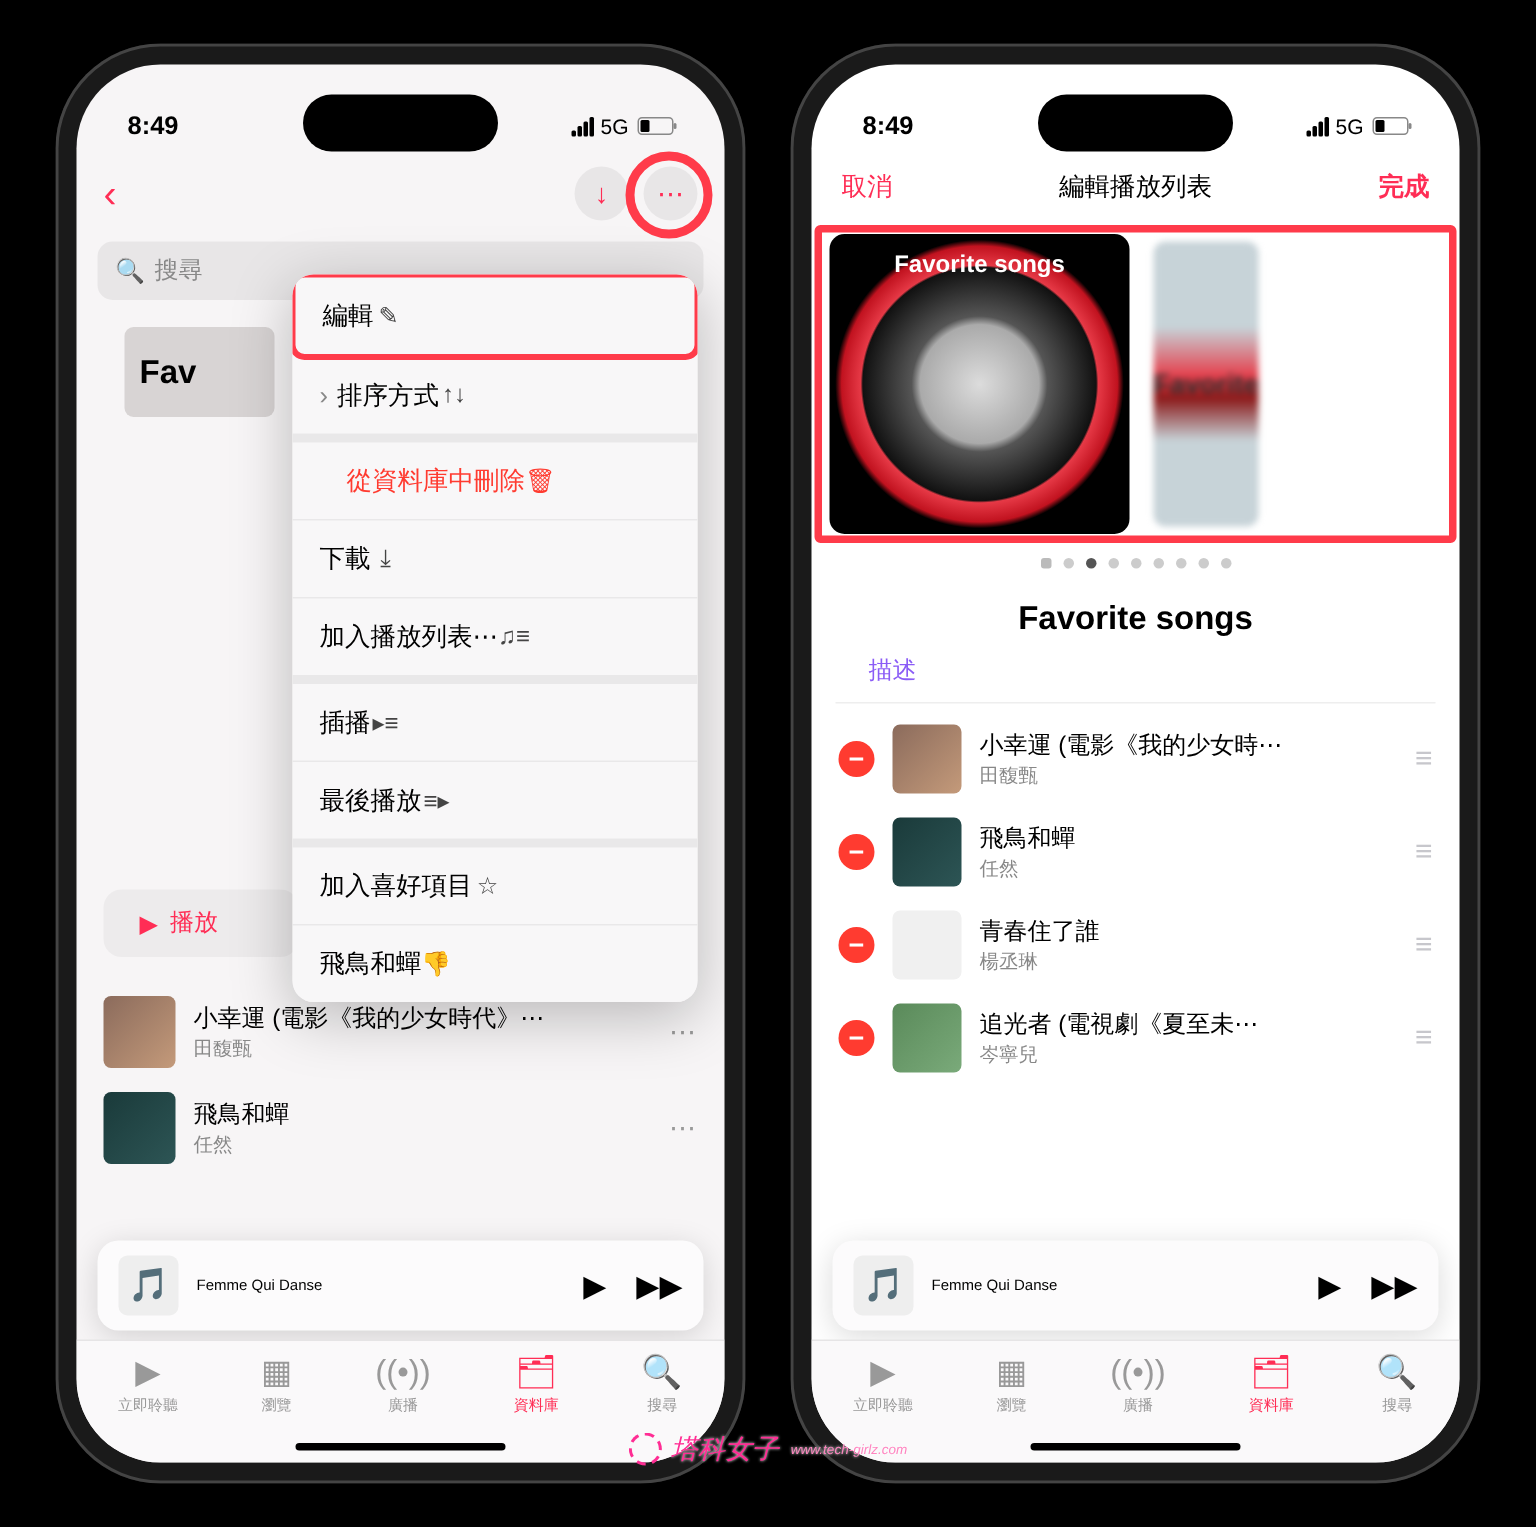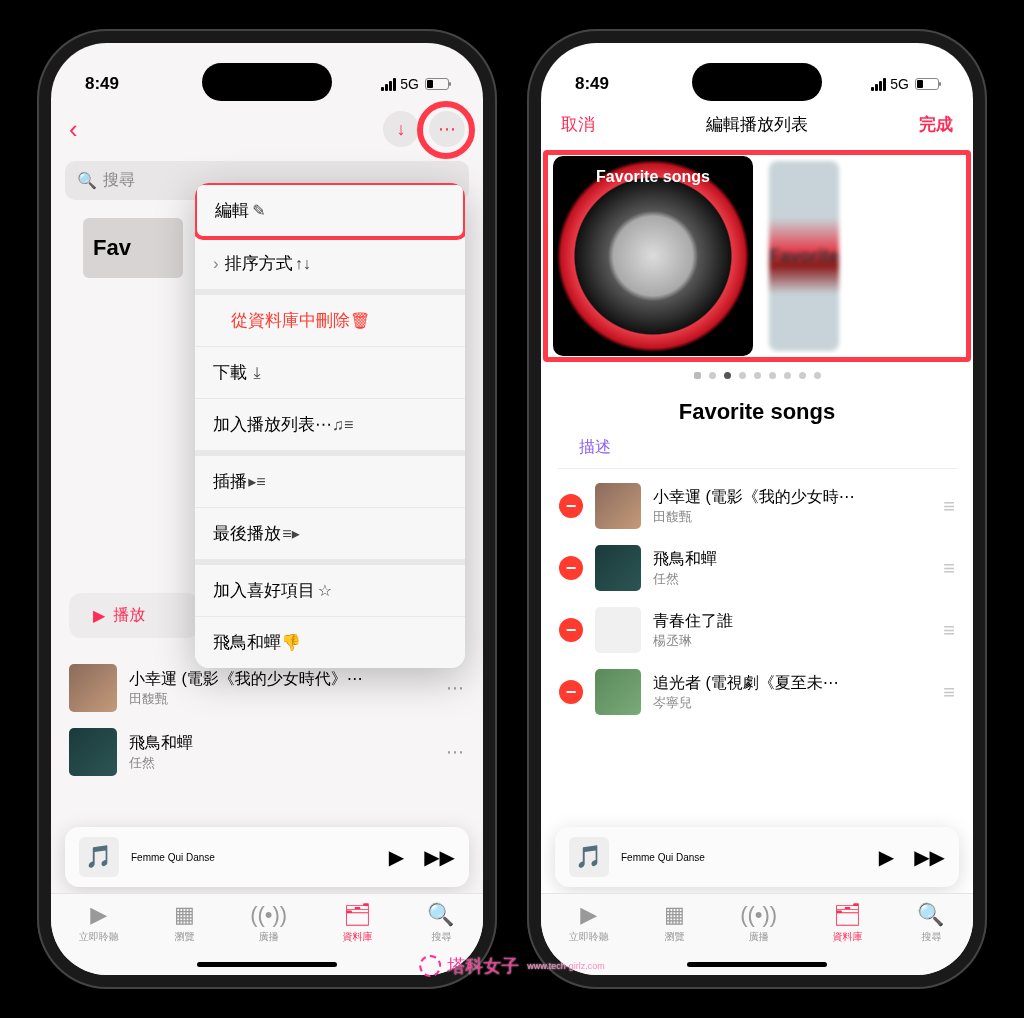--- a/index.html
+++ b/index.html
@@ -125,21 +125,21 @@
   .dot.sq { border-radius: 2px; background: #bbb; }
   .dot.active { background: #555; }
 
   .playlist-name-input { text-align: center; font-size: 22px; font-weight: 700; margin: 20px 0 6px; }
   .desc-label { color: #8b5cf6; padding: 6px 22px 10px; font-size: 16px; border-bottom: 1px solid #eee; margin: 0 16px; }
 
   .edit-row { display: flex; align-items: center; gap: 12px; padding: 8px 18px; }
   .remove-btn { width: 24px; height: 24px; border-radius: 50%; background: #ff3b30; color: #fff; display: flex; align-items: center; justify-content: center; font-size: 18px; font-weight: bold; }
   .drag-handle { color: #c7c7cc; font-size: 20px; }
 
-  .watermark { position: absolute; bottom: 40px; left: 50%; transform: translateX(-50%); color: #ff2d94; font-size: 18px; font-weight: 500; display: flex; align-items: center; gap: 6px; z-index: 200; text-shadow: 0 0 2px #fff; }
+  .watermark { position: absolute; bottom: 40px; left: 50%; transform: translateX(-50%); color: #ff2d94; font-size: 18px; font-weight: 500; display: flex; align-items: center; gap: 6px; z-index: 200; text-shadow: 0 0 2px #fff; font-style: italic; }
   .watermark-url { font-size: 9px; color: #ff85c0; margin-left: 2px; }
   .wm-icon { width: 22px; height: 22px; border: 2px dashed #ff2d94; border-radius: 50%; position: relative; }
 </style>
 </head>
 <body>
 
 <div class="phone">
   <div class="screen">
     <div class="dynamic-island"></div>
     <div class="status-bar">

